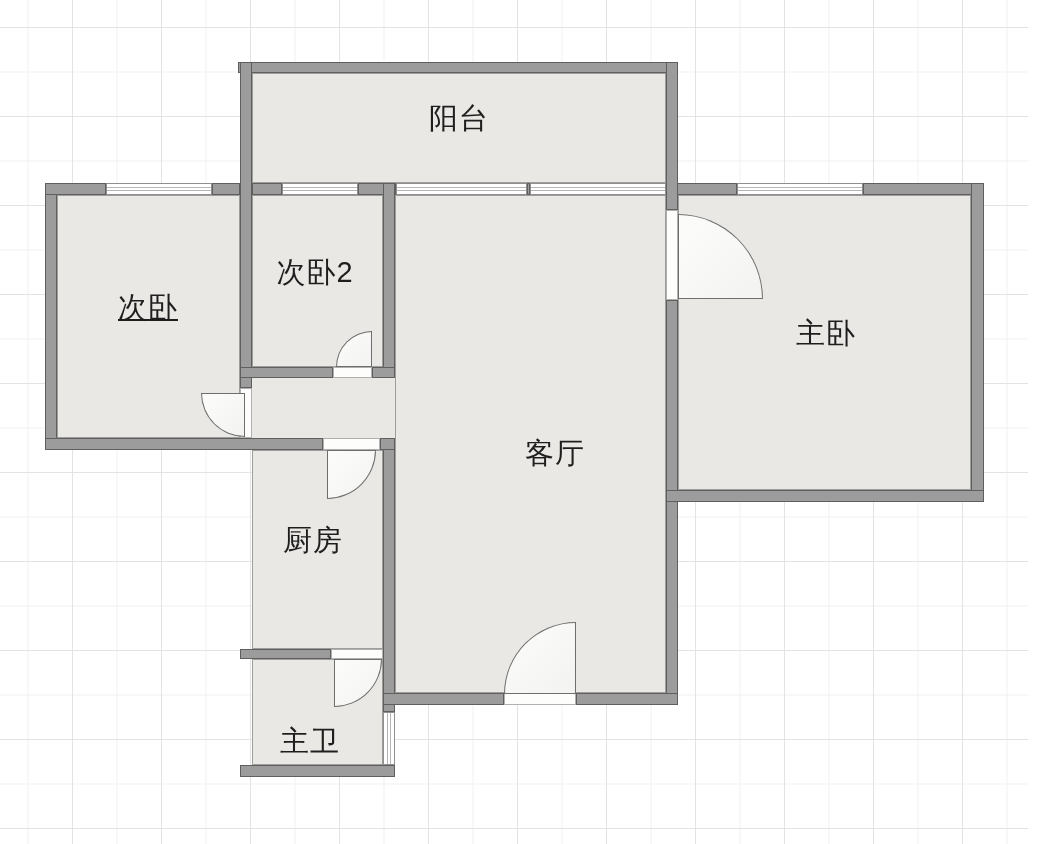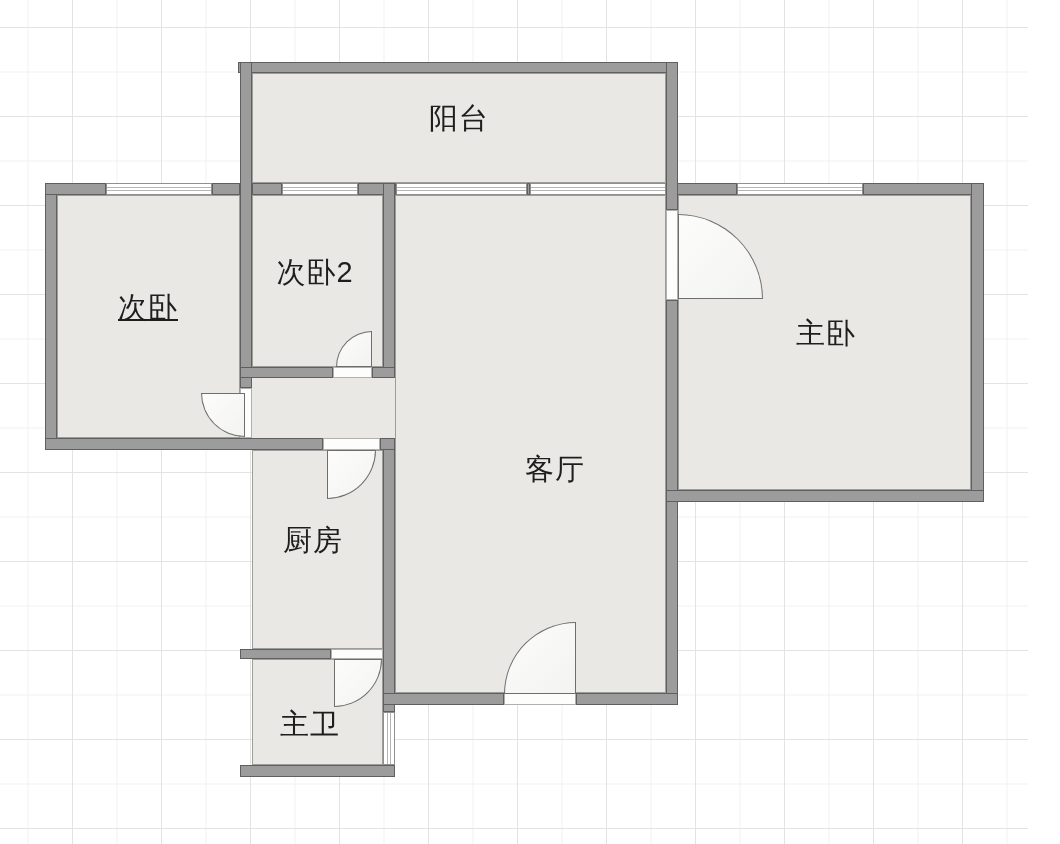--- a/index.html
+++ b/index.html
@@ -64,28 +64,28 @@
 <div id="viewport">
   <div id="grid"></div>
   <div id="plan">
       <div class="room" style="left: 252px; top: 73px; width: 414px; height: 110px;"></div>
       <div class="room-label" style="left: 459px; top: 119px;">阳台</div>
       <div class="room" style="left: 57px; top: 195px; width: 183px; height: 243px;"></div>
       <div class="room-label" style="left: 148px; top: 308px; text-decoration: underline;">次卧</div>
       <div class="room" style="left: 252px; top: 195px; width: 131px; height: 172px;"></div>
       <div class="room-label" style="left: 315px; top: 273px;">次卧2</div>
       <div class="room" style="left: 395px; top: 195px; width: 271px; height: 498px;"></div>
-      <div class="room-label" style="left: 555px; top: 470px; text-align: center;">客厅</div>
+      <div class="room-label" style="left: 555px; top: 454px; text-align: center;">客厅</div>
       <div class="room no-outline" style="left: 252px; top: 378px; width: 143px; height: 60px;"></div>
       <div class="room" style="left: 678px; top: 195px; width: 293px; height: 295px;"></div>
       <div class="room-label" style="left: 826px; top: 334px;">主卧</div>
       <div class="room" style="left: 252px; top: 450px; width: 131px; height: 199px;"></div>
       <div class="room-label" style="left: 313px; top: 541px;">厨房</div>
       <div class="room" style="left: 252px; top: 659px; width: 131px; height: 106px;"></div>
-      <div class="room-label" style="left: 310px; top: 725px;">主卫</div>
+      <div class="room-label" style="left: 310px; top: 742px;">主卫</div>
       <div class="wall" style="left: 238px; top: 62px; width: 440px; height: 11px;"></div>
       <div class="wall" style="left: 240px; top: 62px; width: 12px; height: 326px;"></div>
       <div class="wall" style="left: 45px; top: 183px; width: 12px; height: 267px;"></div>
       <div class="wall" style="left: 45px; top: 183px; width: 61px; height: 12px;"></div>
       <div class="wall" style="left: 212px; top: 183px; width: 28px; height: 12px;"></div>
       <div class="wall" style="left: 252px; top: 183px; width: 30px; height: 12px;"></div>
       <div class="wall" style="left: 358px; top: 183px; width: 38px; height: 12px;"></div>
       <div class="wall" style="left: 527px; top: 183px; width: 3px; height: 12px;"></div>
       <div class="wall" style="left: 666px; top: 183px; width: 71px; height: 12px;"></div>
       <div class="wall" style="left: 863px; top: 183px; width: 121px; height: 12px;"></div>

